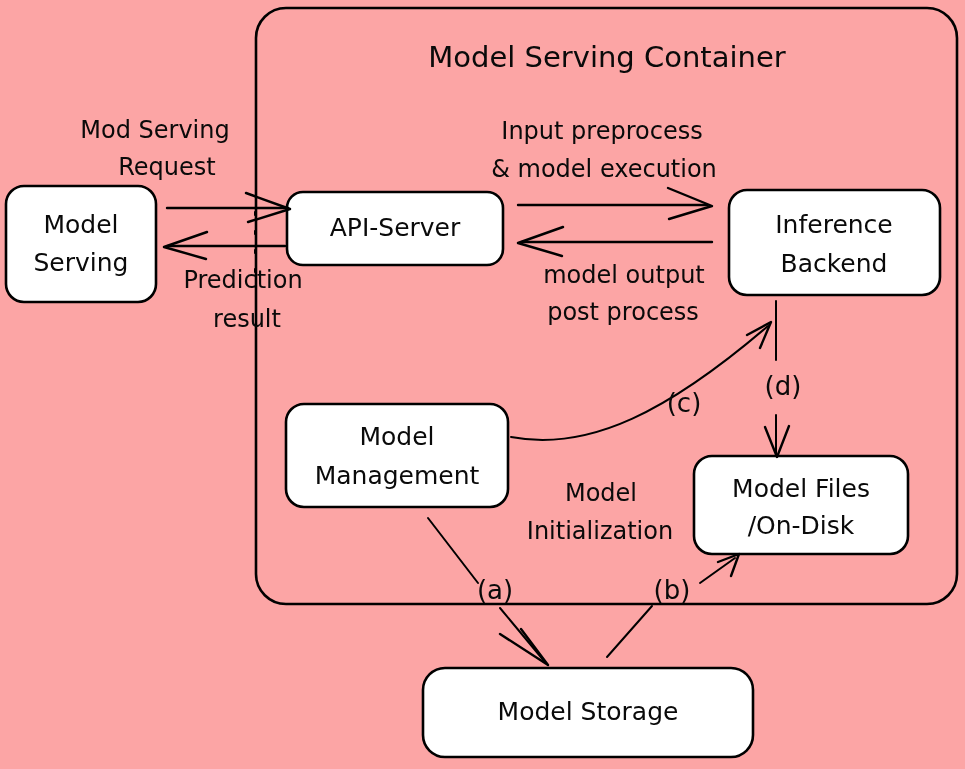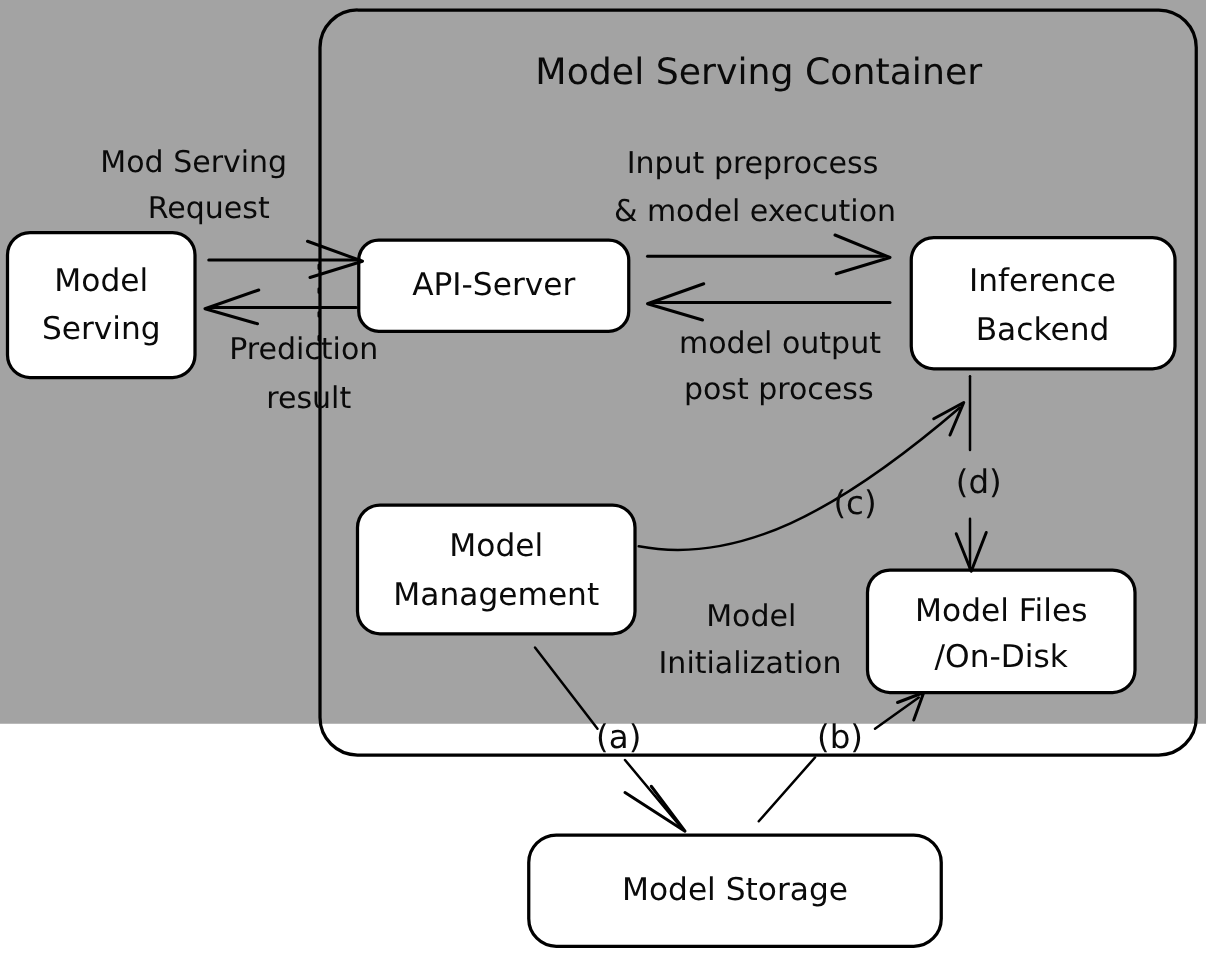--- a/index.html
+++ b/index.html
@@ -9,22 +9,22 @@
   }
   body {
     width: 965px;
     height: 769px;
     overflow: hidden;
     font-family: "DejaVu Sans", sans-serif;
   }
   #diagram-root {
     position: relative;
     width: 965px;
-    height: 579px;
-    background: #a3a3a3;
+    height: 769px;
+    background: #fca5a5;
   }
   svg#diagram-svg {
     position: absolute;
     left: 0;
     top: 0;
     width: 965px;
     height: 769px;
   }
   .node-shape {
     fill: #ffffff;

